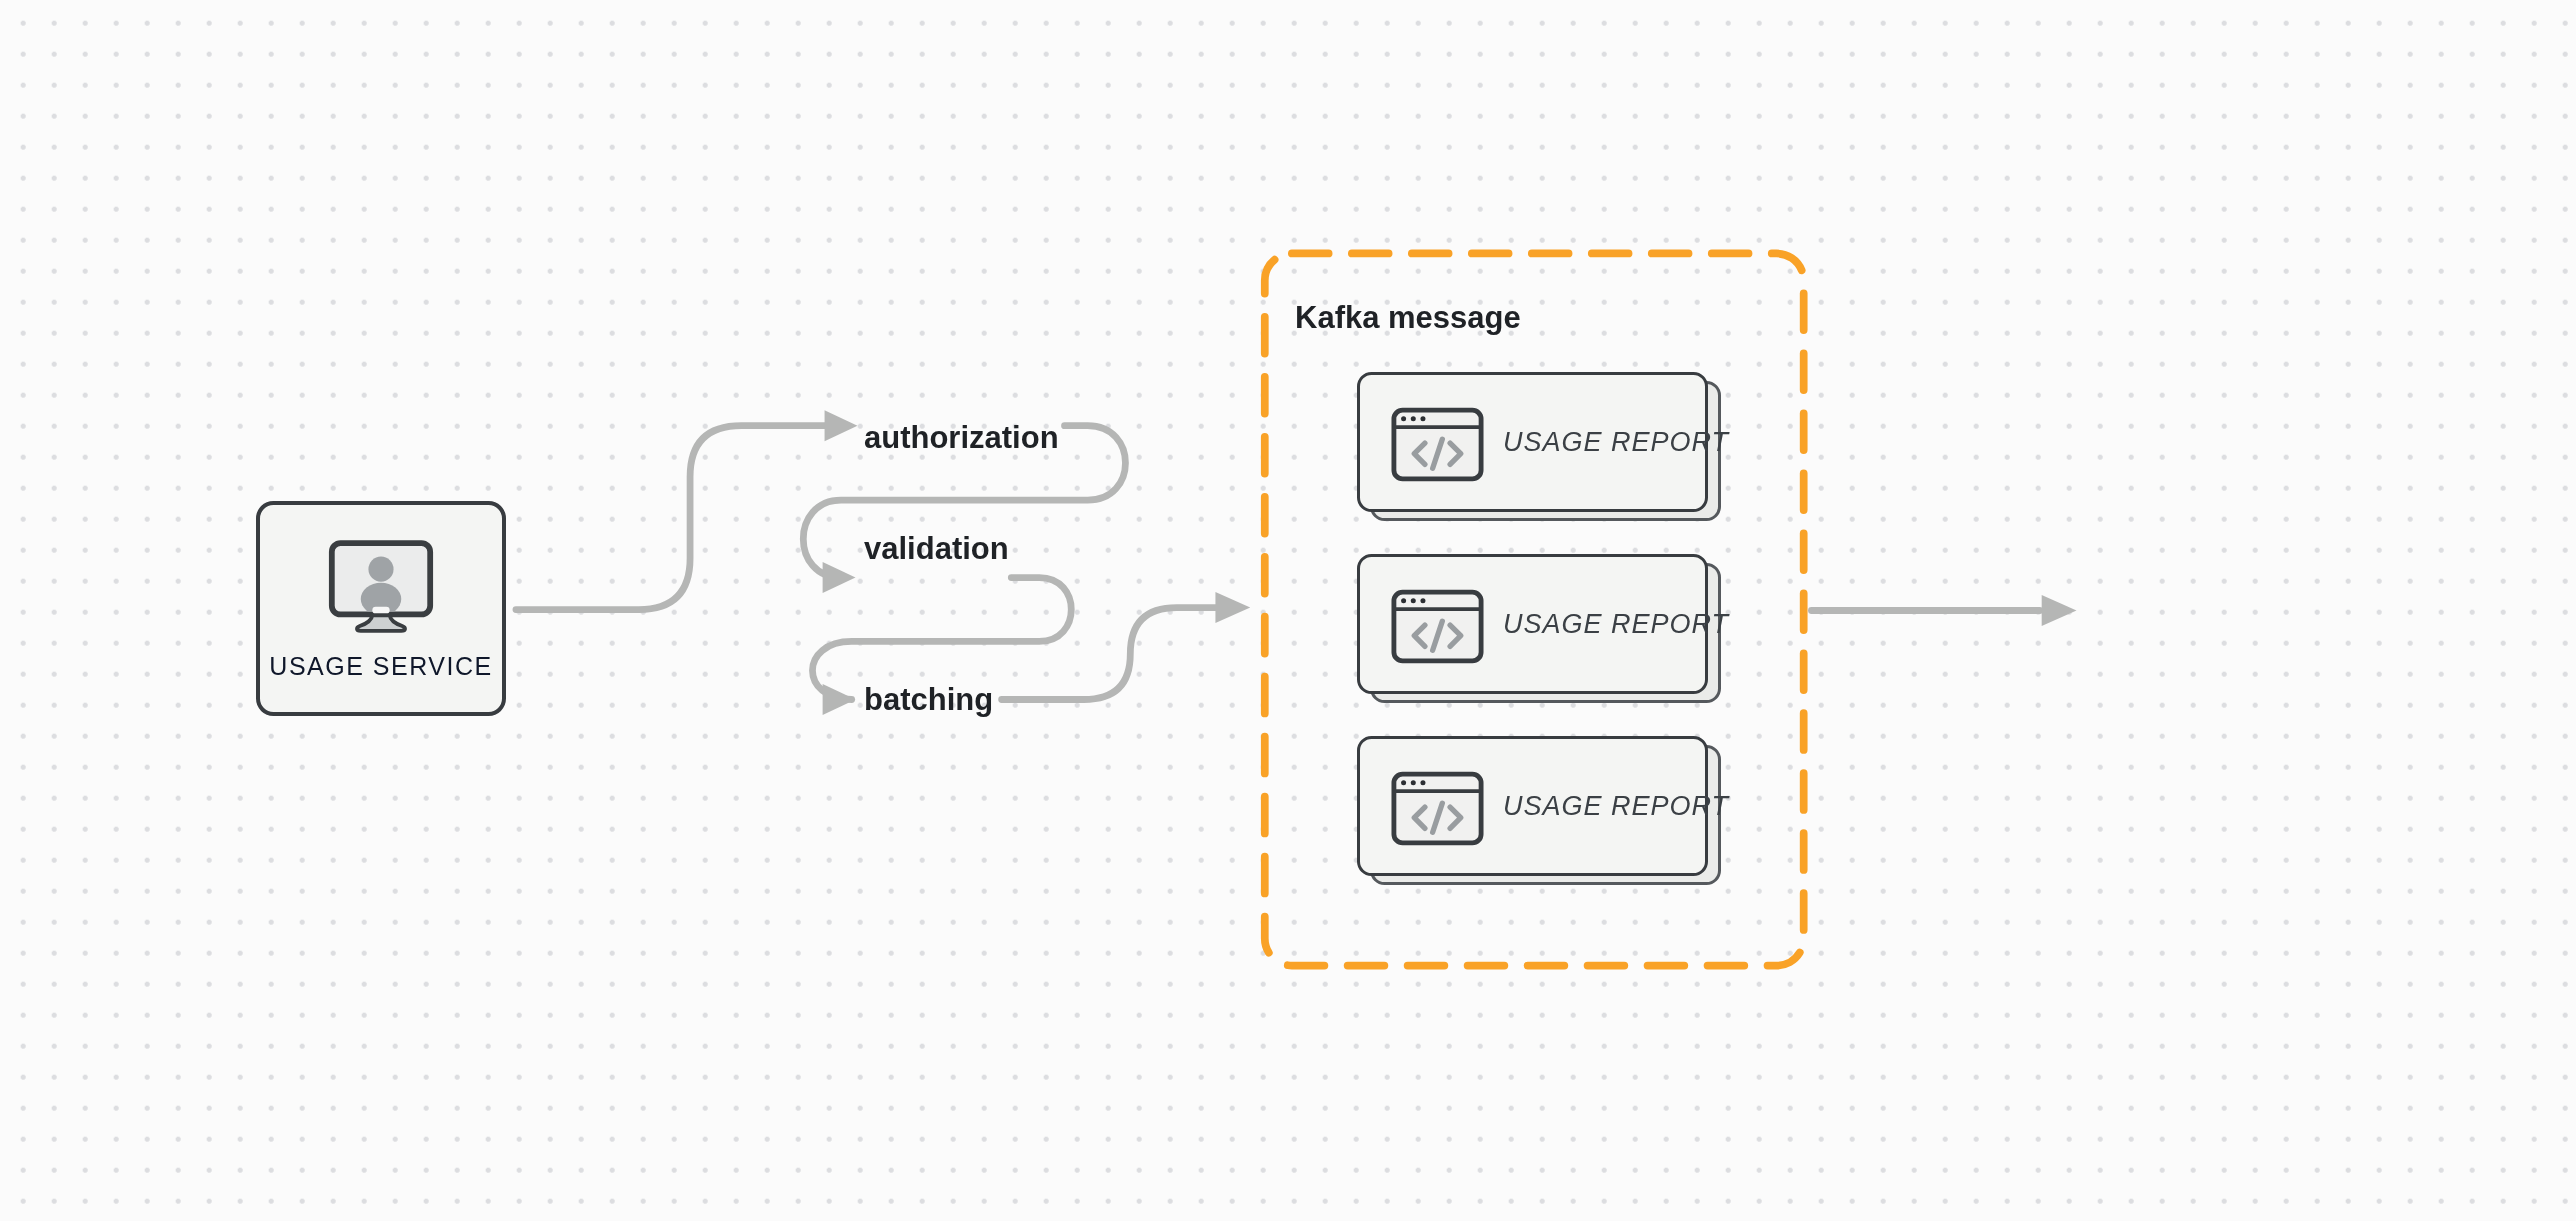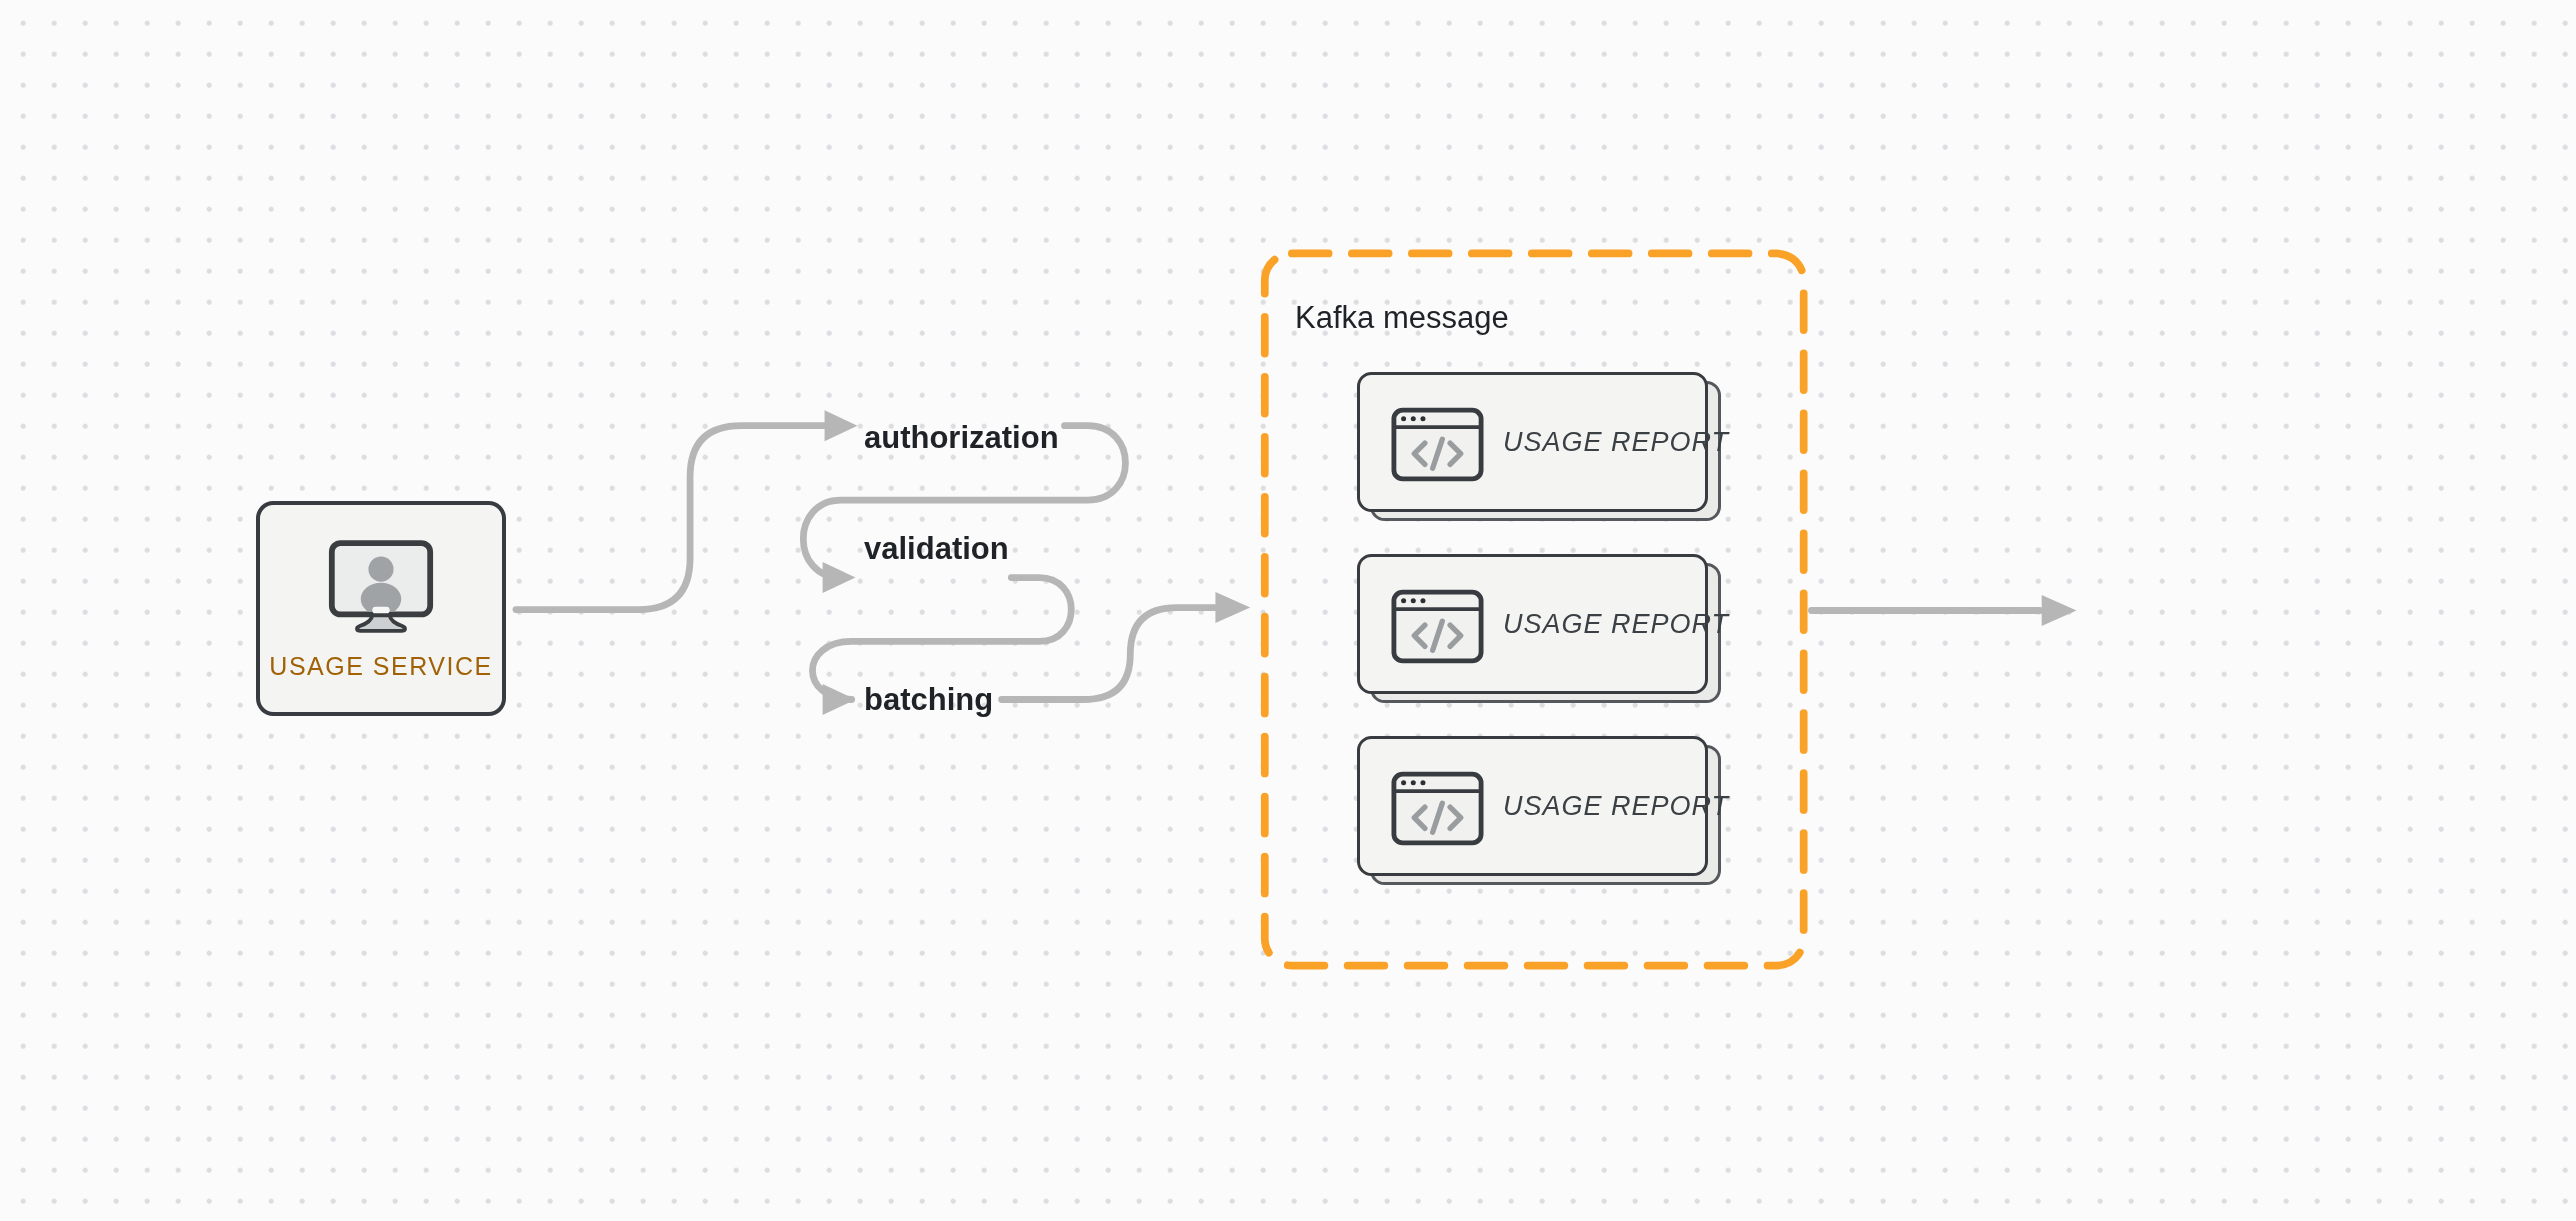--- a/index.html
+++ b/index.html
@@ -36,21 +36,21 @@
   .node-kafka        { left: 2098px; top: 469px; width: 221px; height: 281px; border-width: 5.8px; border-radius: 19.4px; background: #f5f6f4; }
 
   .node-icon { position: absolute; left: 50%; transform: translateX(-50%); }
   .node-usage-service .node-icon { top: 33px; }
   .node-kafka .node-icon { top: 35px; }
 
   .node-label {
     position: absolute;
     left: 0; width: 100%;
     text-align: center;
-    color: #a16207;
+    color: #0f172a;
     white-space: nowrap;
   }
   .node-usage-service .node-label { top: 147px; font-size: 25px; letter-spacing: 1.5px; }
   .node-kafka .node-label { top: 194px; font-size: 29px; letter-spacing: 3.9px; color: #45494e; }
 
   .step-label {
     position: absolute;
     z-index: 2;
     font-size: 31px;
     font-weight: 600;
@@ -60,21 +60,21 @@
   }
   .step-authorization { left: 864px; top: 422px; }
   .step-validation    { left: 864px; top: 533px; }
   .step-batching      { left: 864px; top: 684px; }
 
   .group-title {
     position: absolute;
     left: 1295px; top: 301px;
     z-index: 2;
     font-size: 31px;
-    font-weight: 400;
+    font-weight: 700;
     color: #1f2226;
     line-height: 33px;
     white-space: nowrap;
   }
 
   .card-wrap { position: absolute; left: 1357px; width: 351px; height: 140px; z-index: 2; }
   .card-wrap.c0 { top: 368px; }
   .card-wrap.c1 { top: 550px; }
   .card-wrap.c2 { top: 732px; }
 

